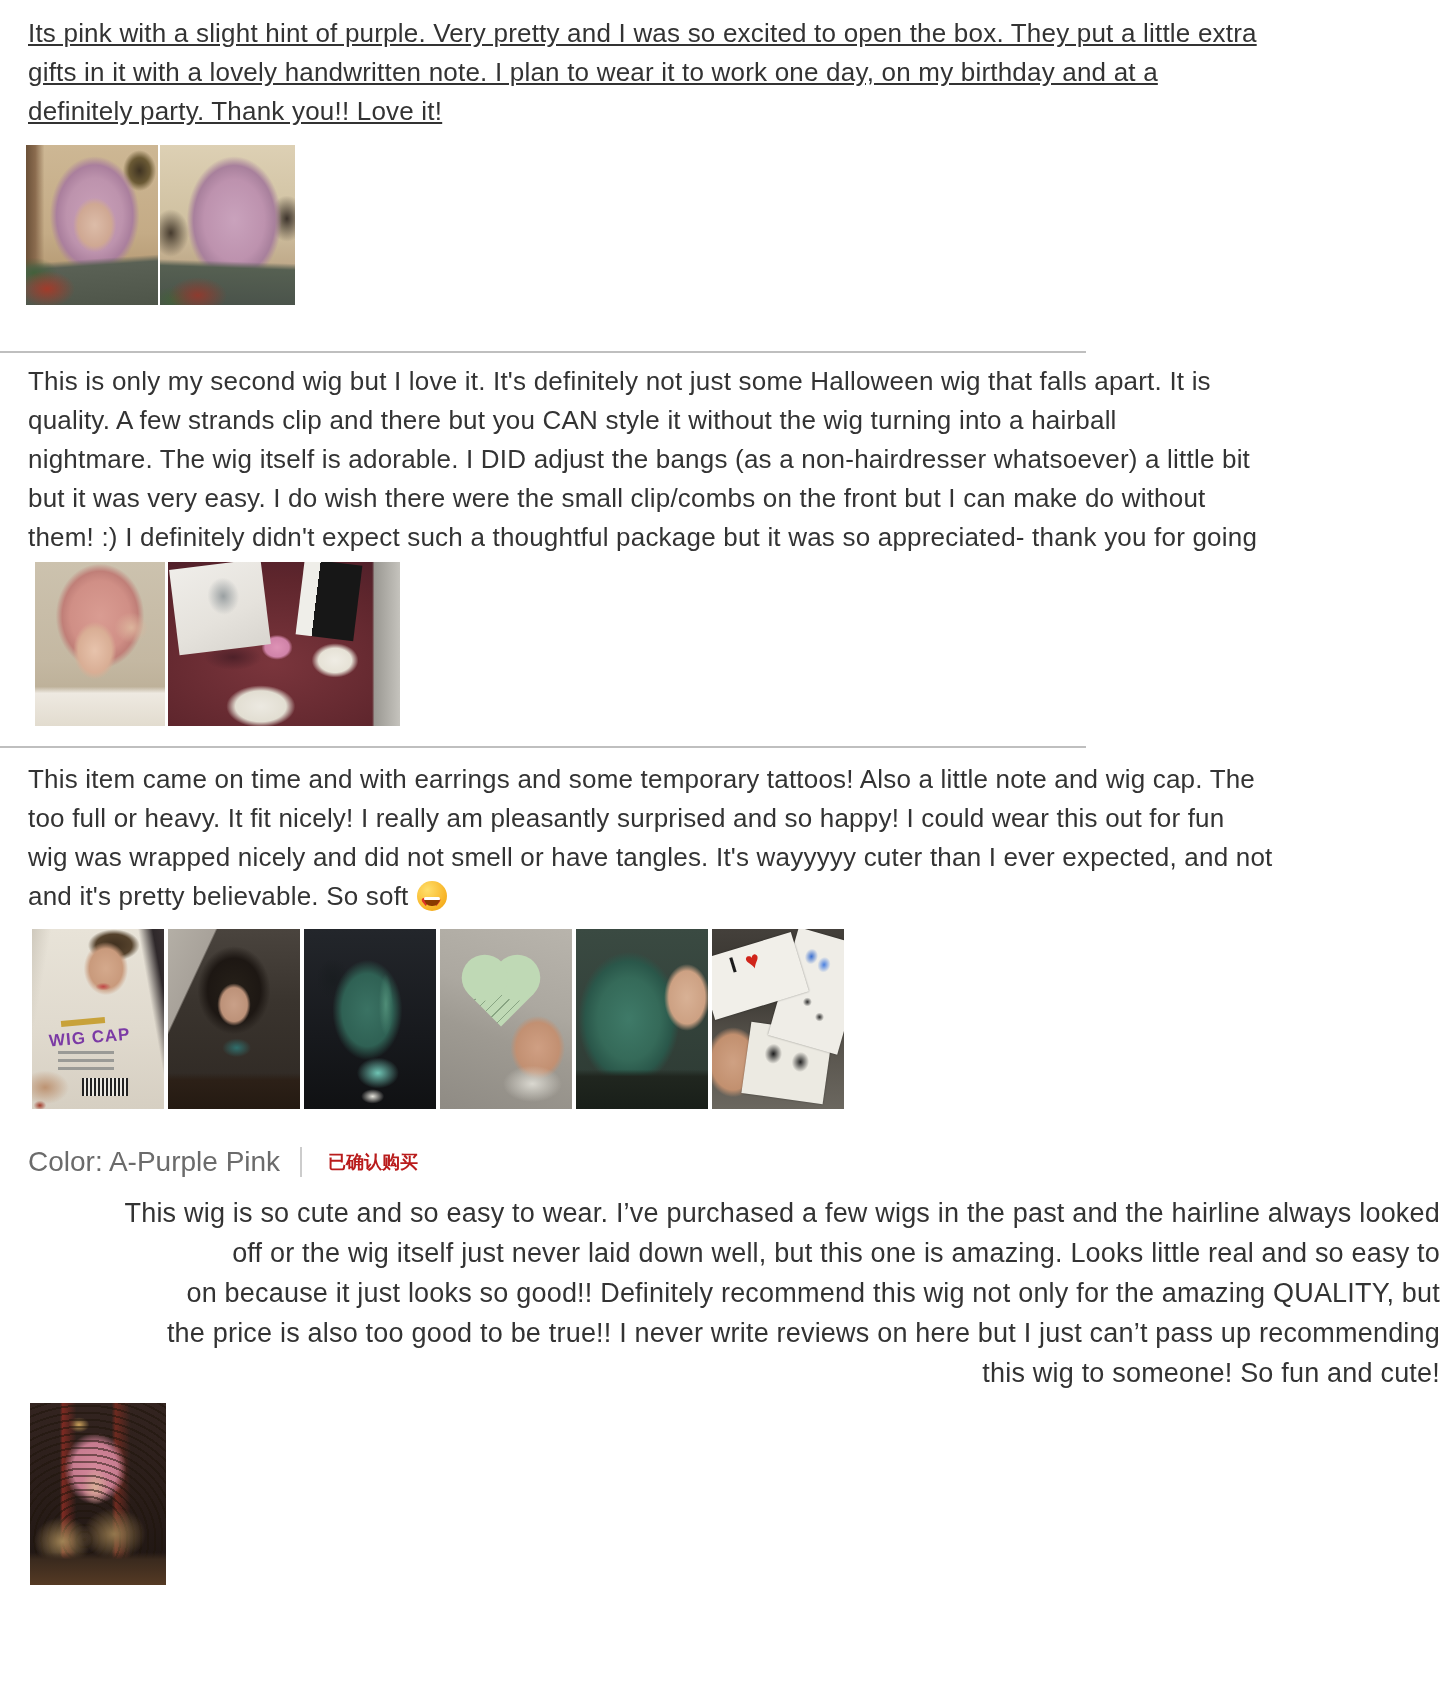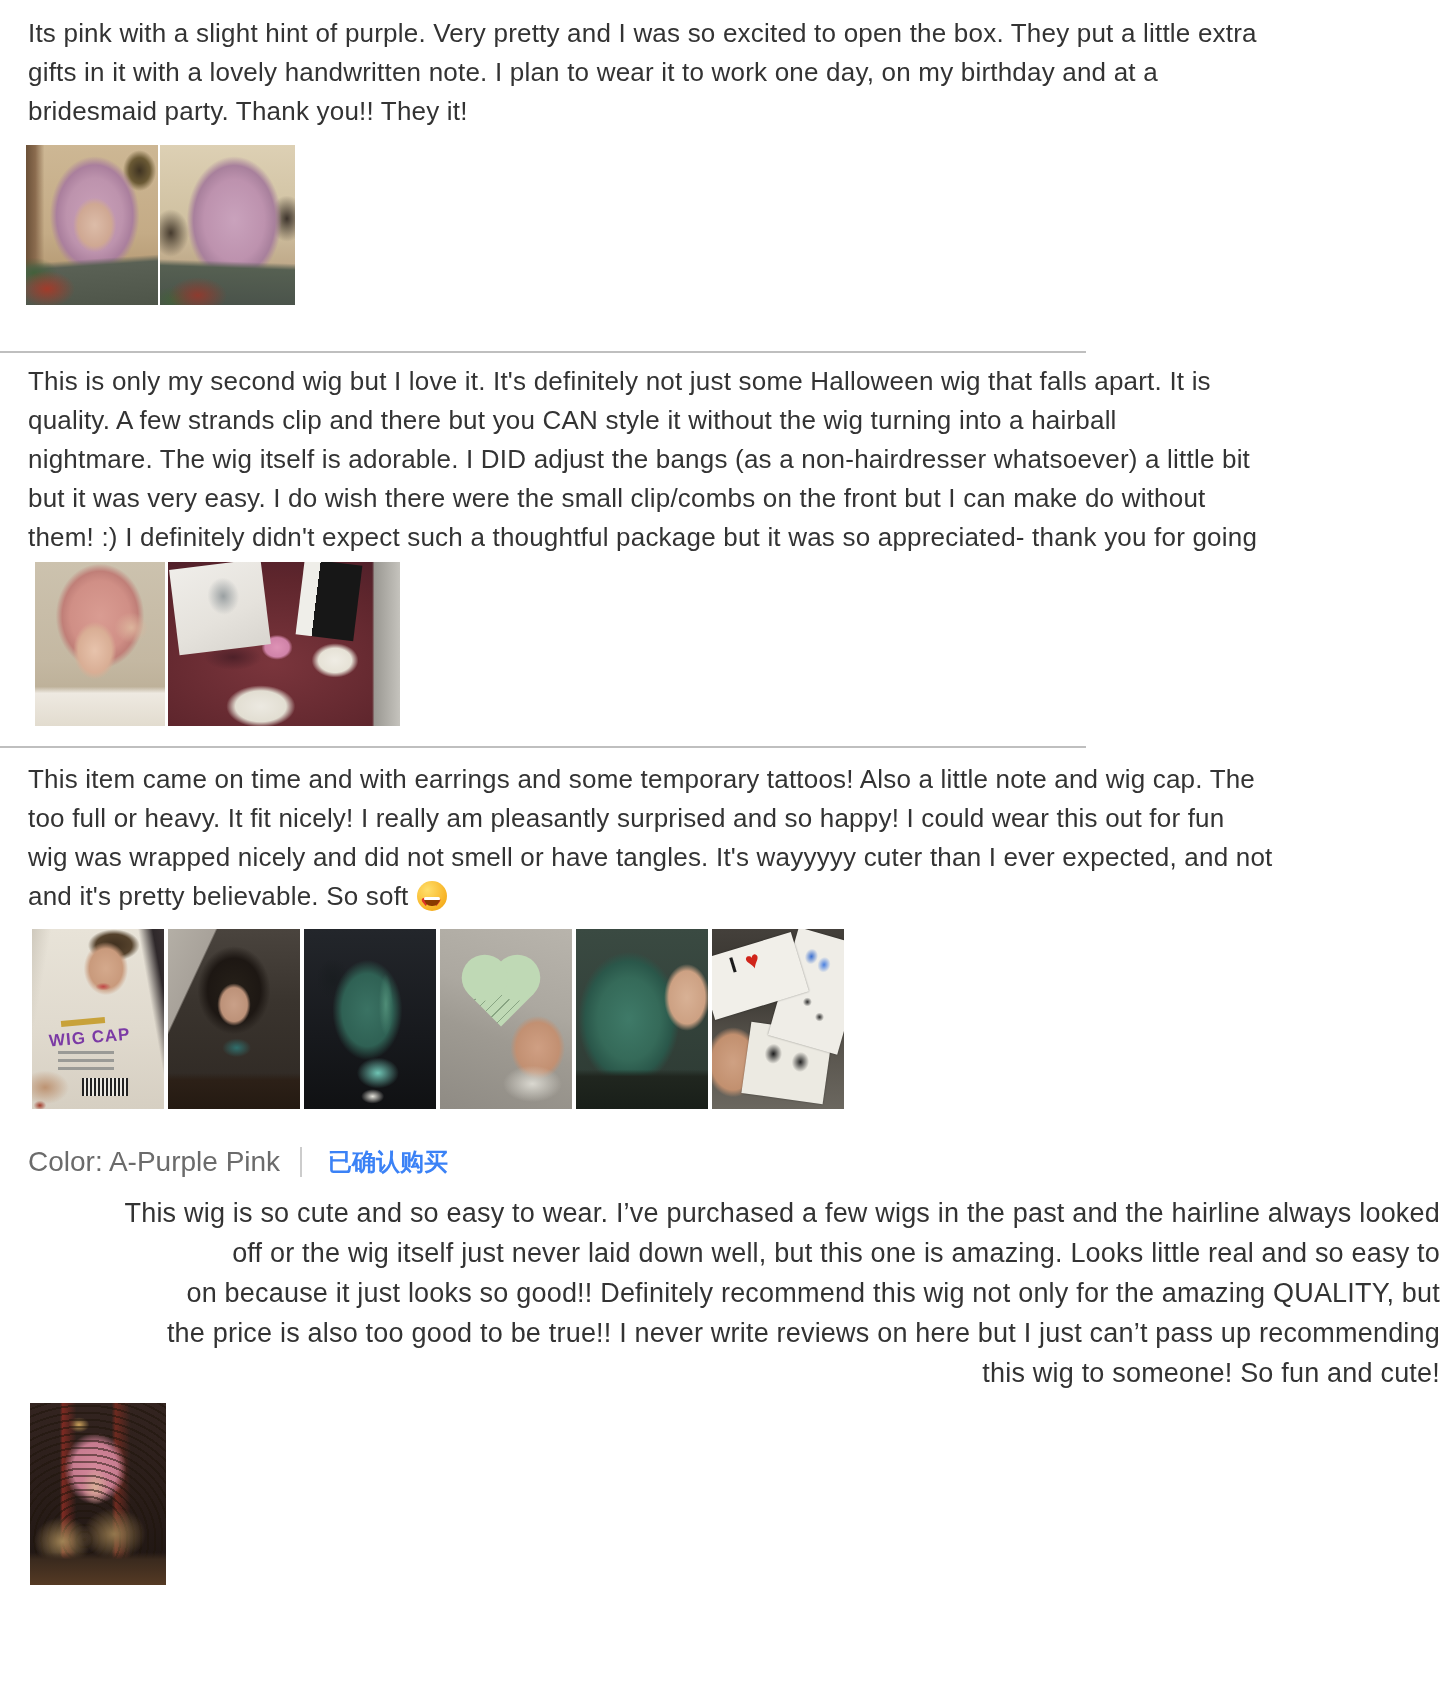--- a/index.html
+++ b/index.html
@@ -111,21 +111,21 @@
     radial-gradient(9px 11px at 48% 26%, #4a80e0 0%, rgba(74,128,224,0) 72%),
     radial-gradient(6px 6px at 40% 62%, #2c2c2c 0%, rgba(0,0,0,0) 75%),
     radial-gradient(6px 6px at 62% 72%, #2c2c2c 0%, rgba(0,0,0,0) 75%),#efede7;}
   .s3{left:34px;top:98px;width:82px;height:72px;transform:rotate(8deg);background:
     radial-gradient(12px 14px at 32% 40%, #1c1c1c 0%, rgba(0,0,0,0) 72%),
     radial-gradient(12px 14px at 66% 46%, #242424 0%, rgba(0,0,0,0) 72%),#eceae2;}
   
   .meta{margin-left:28px;display:flex;align-items:center;height:42px;}
   .attr-label{font-size:28px;color:#6b6b6b;}
   .vsep{width:2px;height:30px;background:#cccccc;margin:0 20px;}
-  .badge{font-size:24px;font-weight:700;color:#3b82f6;position:relative;padding:2px 6px;}
+  .badge{font-size:18px;font-weight:700;color:#b91c1c;position:relative;padding:2px 6px;}
   .badge::before{content:"";position:absolute;left:-4px;right:-4px;top:-30px;bottom:0;background:#f2f1ee;z-index:-1;}
   
   .p41{width:136px;height:182px;margin-left:30px;background:
     linear-gradient(180deg, rgba(0,0,0,0) 82%, #3a2a1e 86%, #553a24 100%),
     radial-gradient(40px 34px at 24% 76%, #a08355 0%, rgba(160,131,85,0) 72%),
     radial-gradient(44px 36px at 62% 72%, #93774d 0%, rgba(147,119,77,0) 72%),
     repeating-radial-gradient(circle at 40% 75%, rgba(30,20,10,.5) 0 2px, rgba(0,0,0,0) 2px 7px),
     radial-gradient(18px 24px at 48% 46%, #d8ae96 0%, rgba(216,174,150,0) 75%),
     radial-gradient(40px 46px at 48% 36%, #d4899b 0%, #c77c90 55%, rgba(199,124,144,0) 78%),
     linear-gradient(90deg, rgba(0,0,0,0) 22%, #7e2a22 24%, rgba(0,0,0,0) 34%, rgba(0,0,0,0) 60%, #6e2a20 63%, rgba(0,0,0,0) 74%),
@@ -133,31 +133,31 @@
     linear-gradient(180deg, #332420 0%, #281c18 55%, #1d1512 100%);}
   
   .emoji{display:inline-block;width:30px;height:30px;border-radius:50%;position:relative;
     vertical-align:-6px;margin-left:8px;
     background:radial-gradient(circle at 35% 30%, #ffdf6b, #f7b223 70%, #e89a12);}
   .emoji::before{content:"\2665 \2665";position:absolute;top:2px;left:0;width:100%;text-align:center;
     font-size:11px;color:#e0352b;letter-spacing:1px;font-family:"DejaVu Sans",sans-serif;}
   .emoji::after{content:"";position:absolute;left:7px;top:16px;width:16px;height:9px;
     background:linear-gradient(#ffffff 0 3px, #8a3a00 3px);border-radius:2px 2px 10px 10px;}
   
-  .mt14{margin-top:14px;} .mt13{margin-top:13px;} .mt46{margin-top:46px;} .mt9{margin-top:9px;}
+  .mt14{margin-top:14px;text-decoration:underline;} .mt13{margin-top:13px;} .mt46{margin-top:46px;} .mt9{margin-top:9px;}
   .mt5{margin-top:5px;} .mt20{margin-top:20px;} .mt12{margin-top:12px;} .mt32{margin-top:32px;}
   .mt10{margin-top:10px;}
 </style>
 </head>
 <body>
 
 <div class="review-text mt14">
   <div class="line">Its pink with a slight hint of purple. Very pretty and I was so excited to open the box. They put a little extra</div>
   <div class="line">gifts in it with a lovely handwritten note. I plan to wear it to work one day, on my birthday and at a</div>
-  <div class="line">bridesmaid party. Thank you!! They it!</div>
+  <div class="line">definitely party. Thank you!! Love it!</div>
 </div>
 <div class="photo-row mt14">
   <div class="ph p11"></div>
   <div class="ph p12"></div>
 </div>
 
 <div class="divider mt46"></div>
 
 <div class="review-text mt9">
   <div class="line">This is only my second wig but I love it. It's definitely not just some Halloween wig that falls apart. It is</div>

